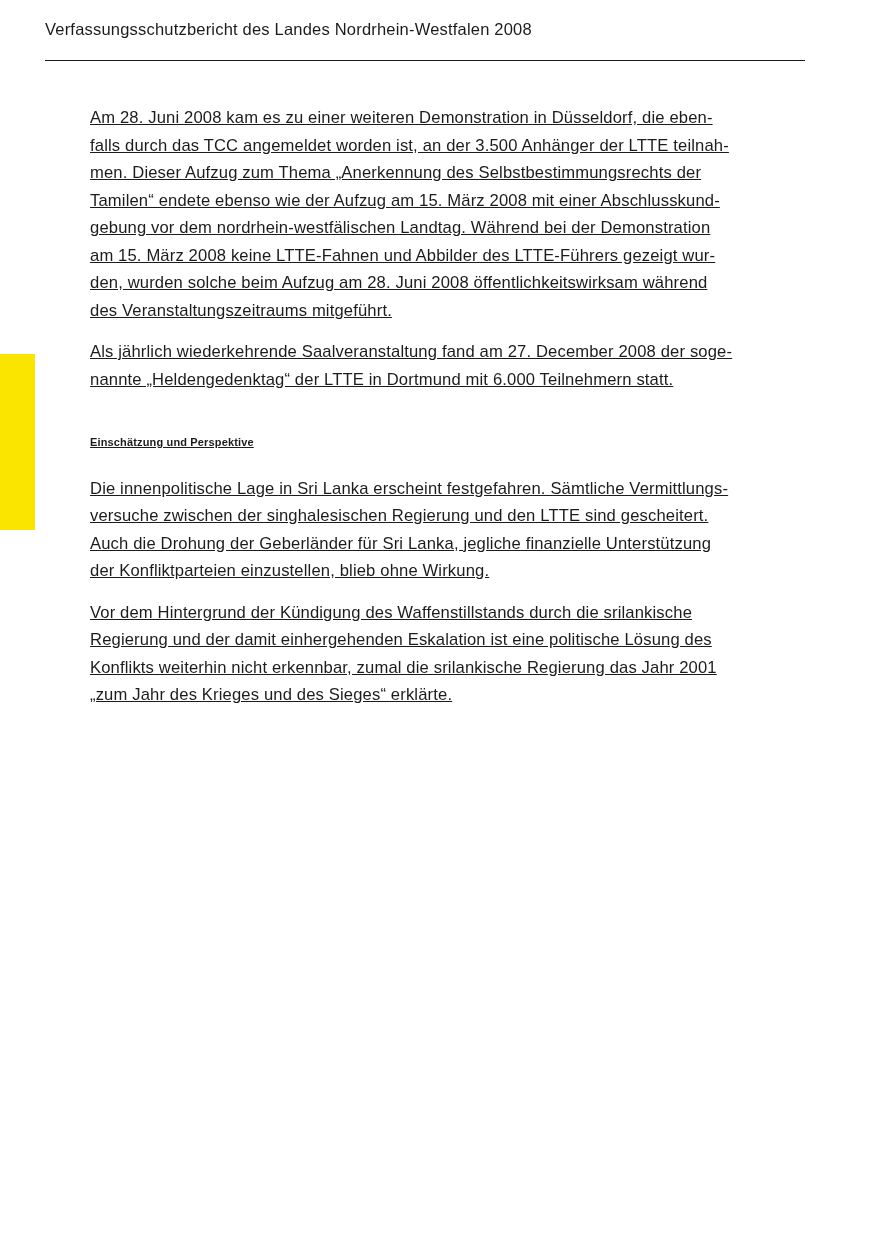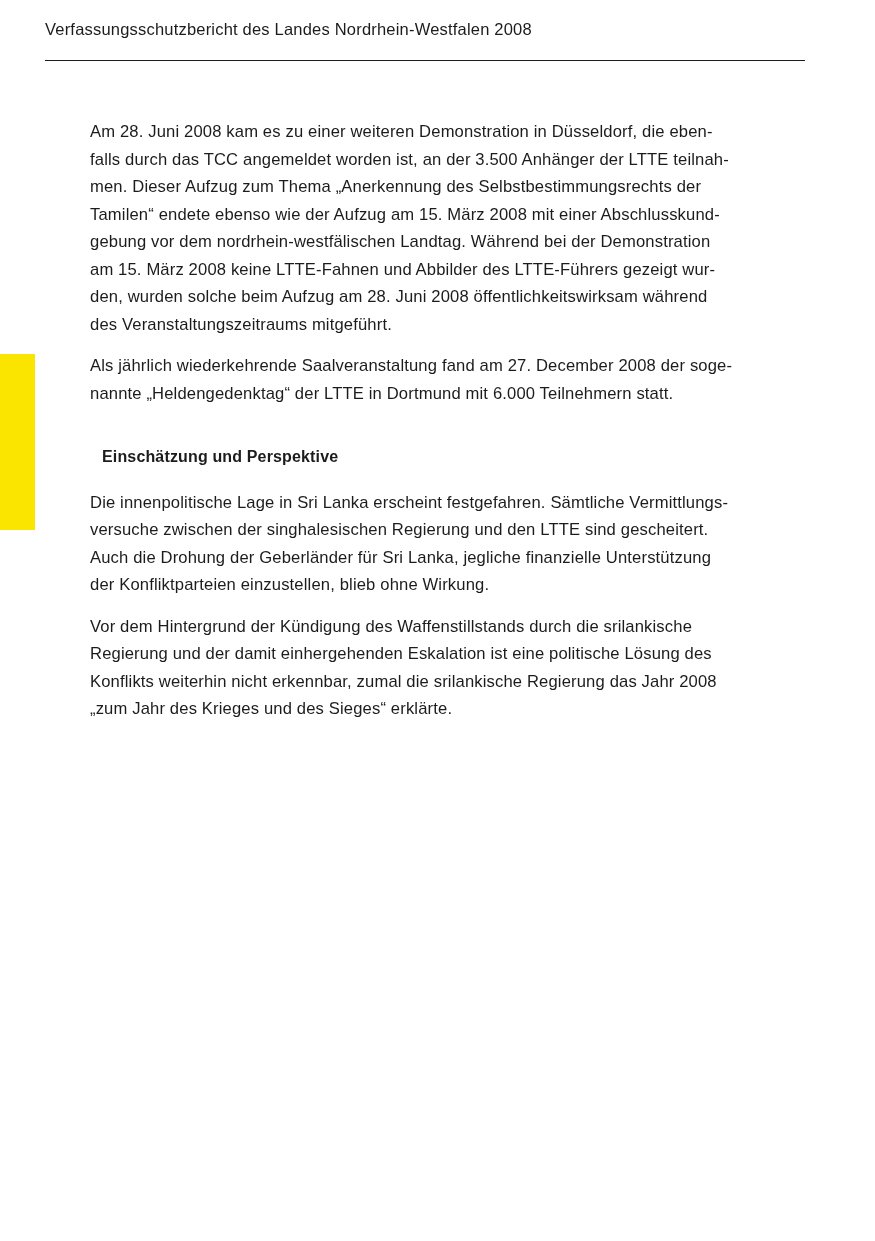--- a/index.html
+++ b/index.html
@@ -38,34 +38,35 @@
     position: absolute;
     left: 0;
     top: 354px;
     width: 35px;
     height: 176px;
   }
   
   .content {
     position: absolute;
     left: 90px;
-    top: 118px;
+    top: 104px;
     width: 726px;
     font-size: 16.6px;
     line-height: 27.5px;
     letter-spacing: 0.15px;
+    text-decoration: underline;
   }
   .content p {
     margin: 0 0 14px 0;
     white-space: pre-line;
   }
   .content h2 {
-    font-size: 16px;
+    font-size: 11px;
     line-height: 27.5px;
-    margin: 36px 0 18px 12px;
+    margin: 36px 0 18px 0;
     font-weight: bold;
     letter-spacing: 0.15px;
   }
   
   .footer-rule {
     position: absolute;
     left: 45px;
     top: 1139px;
     width: 760px;
     height: 0;
@@ -111,20 +112,20 @@
 des Veranstaltungszeitraums mitgeführt.</p>
     <p>Als jährlich wiederkehrende Saalveranstaltung fand am 27. December 2008 der soge-
 nannte „Heldengedenktag“ der LTTE in Dortmund mit 6.000 Teilnehmern statt.</p>
     <h2>Einschätzung und Perspektive</h2>
     <p>Die innenpolitische Lage in Sri Lanka erscheint festgefahren. Sämtliche Vermittlungs-
 versuche zwischen der singhalesischen Regierung und den LTTE sind gescheitert.
 Auch die Drohung der Geberländer für Sri Lanka, jegliche finanzielle Unterstützung
 der Konfliktparteien einzustellen, blieb ohne Wirkung.</p>
     <p>Vor dem Hintergrund der Kündigung des Waffenstillstands durch die srilankische
 Regierung und der damit einhergehenden Eskalation ist eine politische Lösung des
-Konflikts weiterhin nicht erkennbar, zumal die srilankische Regierung das Jahr 2008
+Konflikts weiterhin nicht erkennbar, zumal die srilankische Regierung das Jahr 2001
 „zum Jahr des Krieges und des Sieges“ erklärte.</p>
   </div>
 
   <div class="footer-rule"></div>
 
 
 </div>
 
 </body></html>

